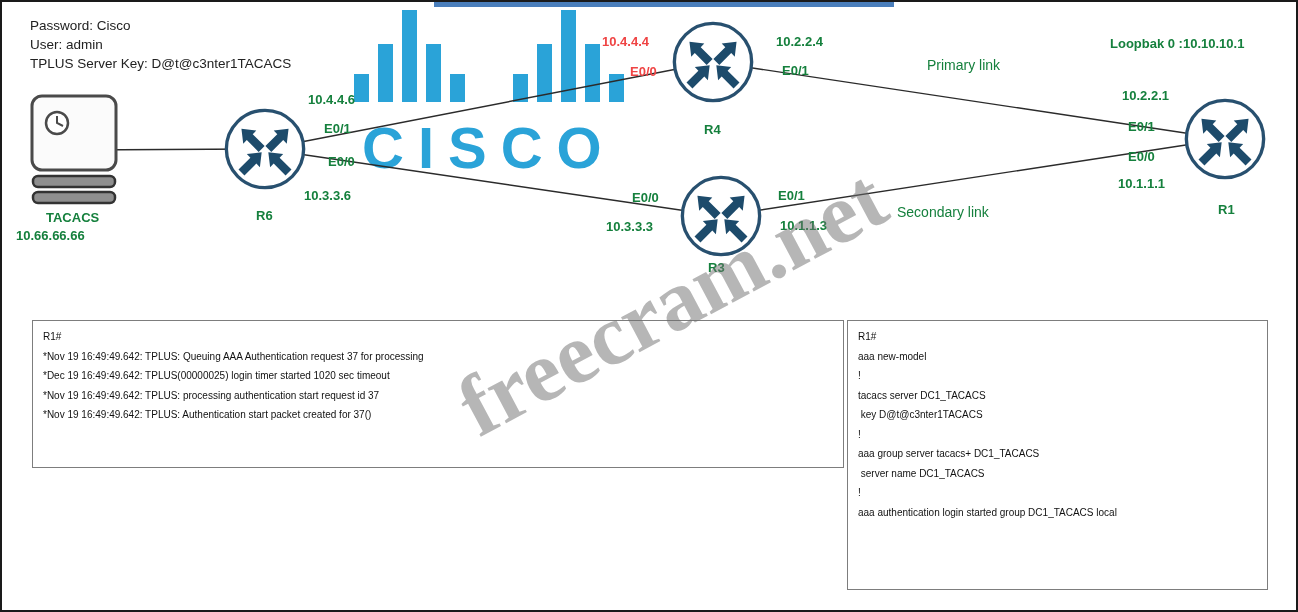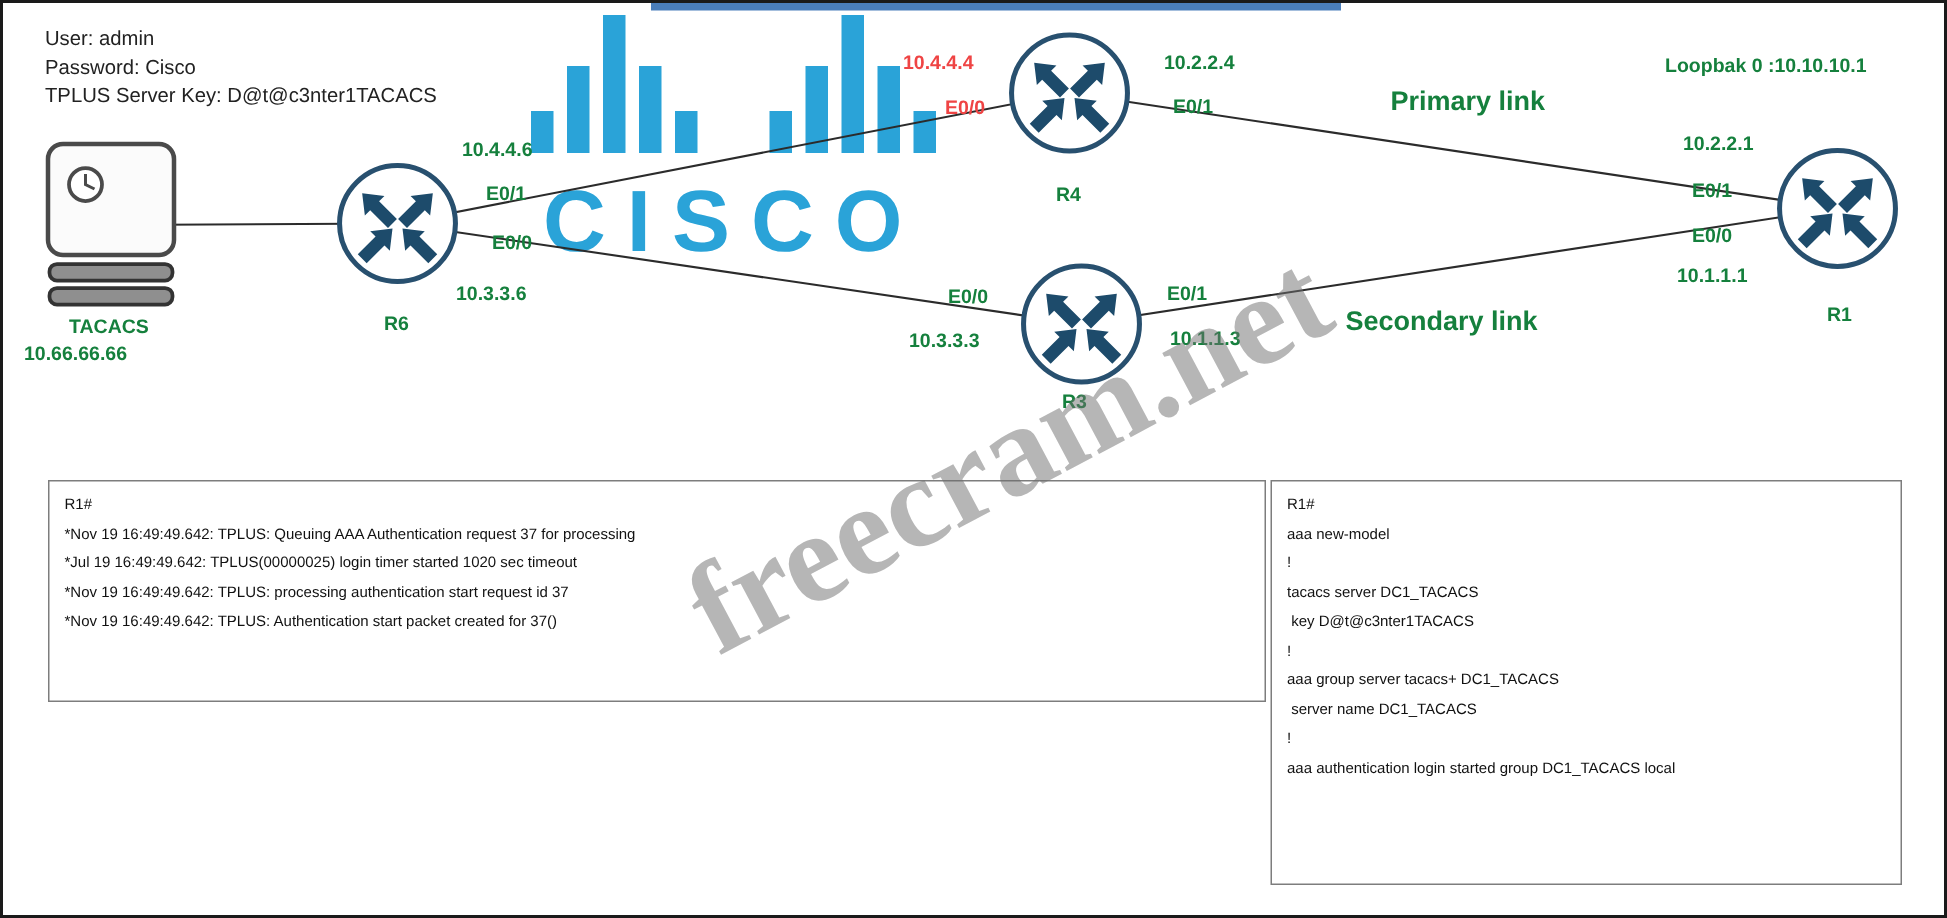--- a/index.html
+++ b/index.html
@@ -20,21 +20,21 @@
   .wires{position:absolute;left:0;top:0;z-index:1}
   .wires line{stroke:#2b2b2b;stroke-width:1.4}
 
   
   .device{position:absolute;z-index:2}
   .rc{fill:#fff;stroke:#28506f;stroke-width:4}
   .ra path{fill:#1d4b6b}
 
   
   .lbl{position:absolute;z-index:3;font-size:13px;font-weight:bold;color:#15803d;white-space:nowrap}
-  .reg{font-weight:bold;font-size:18px}
+  .reg{font-weight:normal;font-size:14px}
   .blue{color:#ef4444}
   .cred{position:absolute;left:28px;top:14px;z-index:3;font-size:13.5px;color:#222;line-height:19px}
 
   
   .console{position:absolute;z-index:2;border:1px solid #7d7d7d;padding:6px 10px;
            font-size:10px;line-height:19.5px;color:#111;background:transparent}
   .console div{white-space:pre-wrap}
 
   
   .watermark{position:absolute;left:320px;top:250px;width:700px;z-index:5;text-align:center;
@@ -67,22 +67,22 @@
 
   <svg class="wires" width="1298" height="612">
     <line x1="73" y1="148" x2="263" y2="147"></line>
     <line x1="263" y1="147" x2="711" y2="60"></line>
     <line x1="263" y1="147" x2="719" y2="214"></line>
     <line x1="711" y1="60" x2="1223" y2="137"></line>
     <line x1="719" y1="214" x2="1223" y2="137"></line>
   </svg>
 
   <div class="cred">
+    <div>Password: Cisco</div>
     <div>User: admin</div>
-    <div>Password: Cisco</div>
     <div>TPLUS Server Key: D@t@c3nter1TACACS</div>
   </div>
 
   <div class="device" style="left:28px;top:92px">
     <svg width="88" height="112" viewBox="0 0 88 112">
       <rect x="2" y="2" width="84" height="74" rx="10" fill="#fbfbfb" stroke="#4a4a4a" stroke-width="3"></rect>
       <circle cx="27" cy="29" r="11" fill="#fff" stroke="#4a4a4a" stroke-width="2.5"></circle>
       <path d="M27 22 L27 29 L33 32" fill="none" stroke="#4a4a4a" stroke-width="2"></path>
       <rect x="3" y="82" width="82" height="11" rx="5" fill="#8f8f8f" stroke="#333" stroke-width="2.5"></rect>
       <rect x="3" y="98" width="82" height="11" rx="5" fill="#8f8f8f" stroke="#333" stroke-width="2.5"></rect>
@@ -164,21 +164,21 @@
   <div class="lbl" style="left:1126px;top:147px">E0/0</div>
   <div class="lbl" style="left:1116px;top:174px">10.1.1.1</div>
   <div class="lbl" style="left:1216px;top:200px">R1</div>
 
   <div class="lbl reg" style="left:925px;top:55px">Primary link</div>
   <div class="lbl reg" style="left:895px;top:202px">Secondary link</div>
 
   <div class="console" style="left:30px;top:318px;width:812px;height:148px">
     <div>R1#</div>
     <div>*Nov 19 16:49:49.642: TPLUS: Queuing AAA Authentication request 37 for processing</div>
-    <div>*Jul 19 16:49:49.642: TPLUS(00000025) login timer started 1020 sec timeout</div>
+    <div>*Dec 19 16:49:49.642: TPLUS(00000025) login timer started 1020 sec timeout</div>
     <div>*Nov 19 16:49:49.642: TPLUS: processing authentication start request id 37</div>
     <div>*Nov 19 16:49:49.642: TPLUS: Authentication start packet created for 37()</div>
   </div>
 
   <div class="console" style="left:845px;top:318px;width:421px;height:270px">
     <div>R1#</div>
     <div>aaa new-model</div>
     <div>!</div>
     <div>tacacs server DC1_TACACS</div>
     <div> key D@t@c3nter1TACACS</div>

